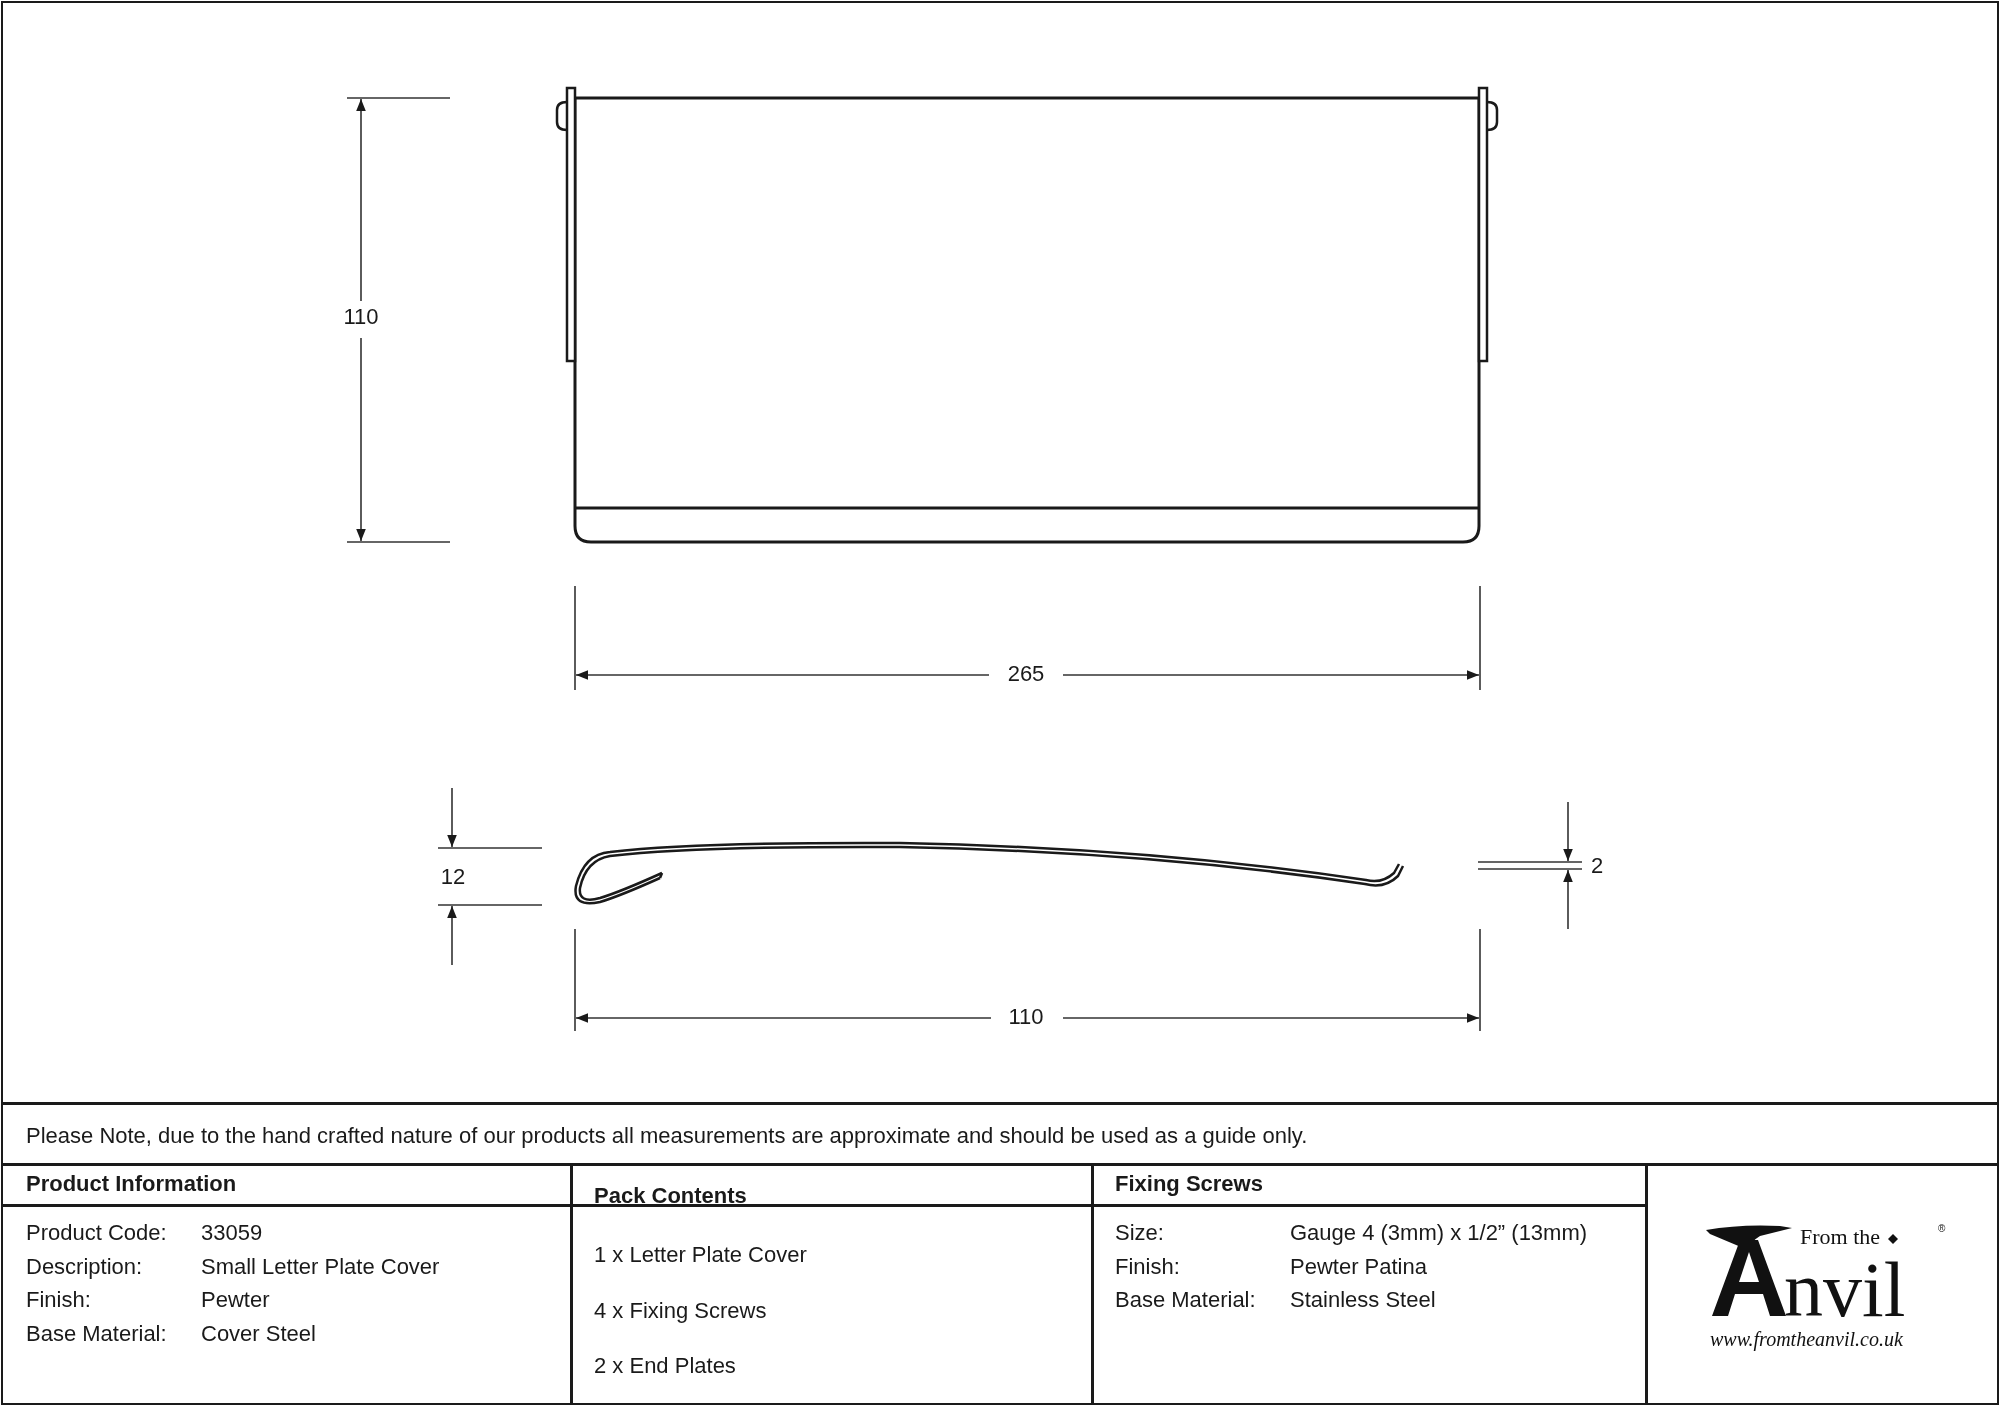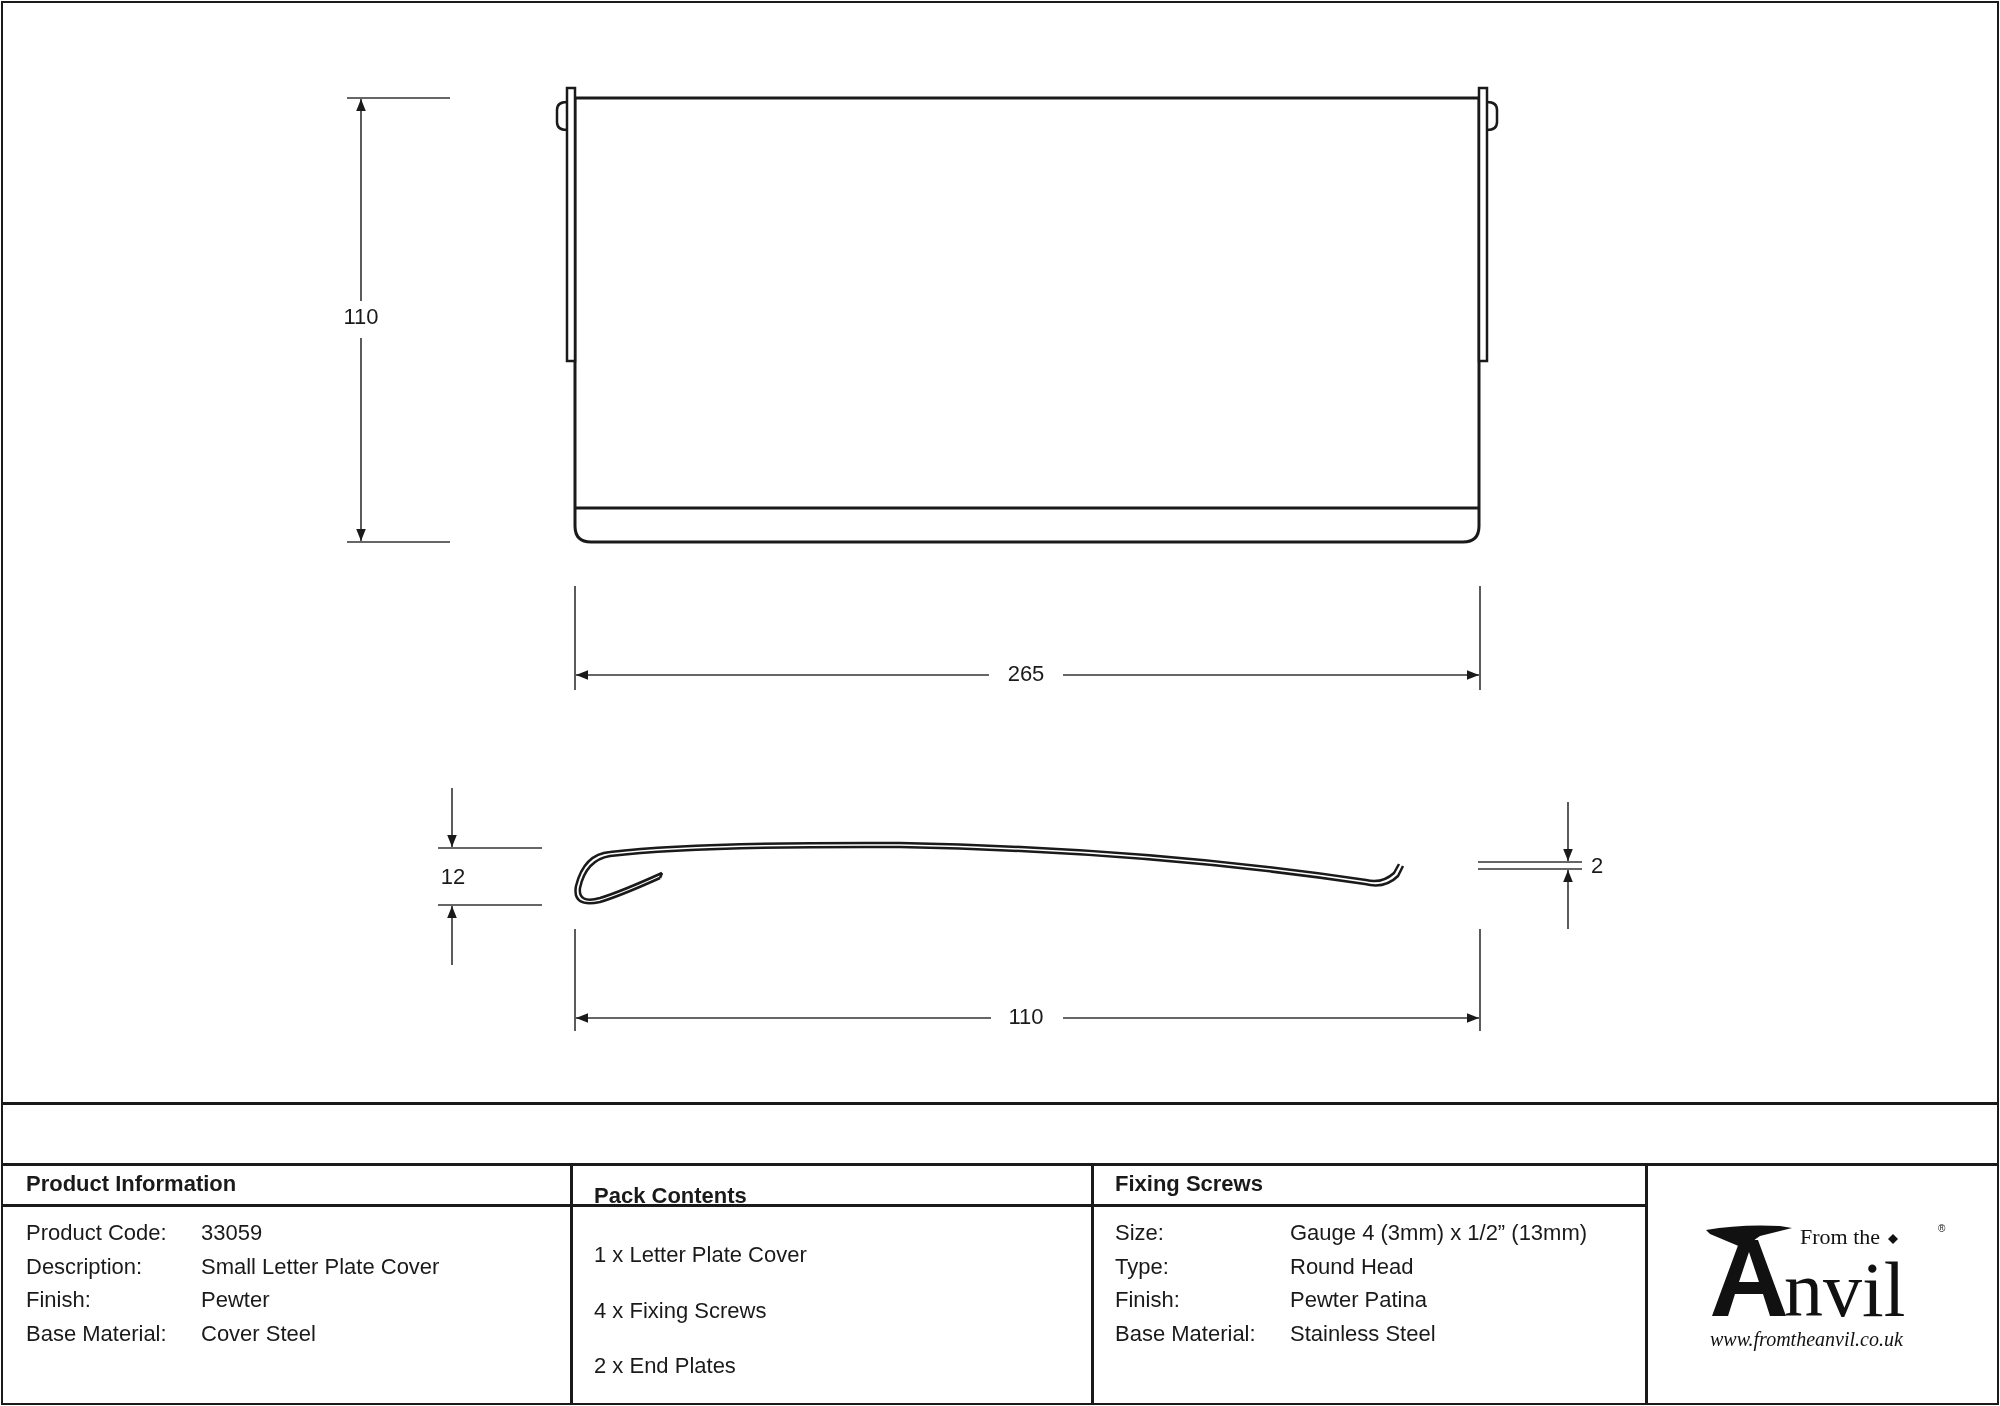--- a/index.html
+++ b/index.html
@@ -86,20 +86,21 @@
     <line x1="575" y1="929" x2="575" y2="1031"></line>
     <line x1="1480" y1="929" x2="1480" y2="1031"></line>
     <line x1="991" y1="1018" x2="576" y2="1018" marker-end="url(#arr)"></line>
     <line x1="1063" y1="1018" x2="1479" y2="1018" marker-end="url(#arr)"></line>
   </g>
   <text class="dimtext" x="1026" y="1024" text-anchor="middle">110</text>
 </svg>
 
 <div class="info">
   <div class="hline" style="left:-2px; top:-1px; width:1996px;"></div>
+  <div class="note">Please Note, due to the hand crafted nature of our products all measurements are approximate and should be used as a guide only.</div>
   <div class="hline" style="left:-2px; top:60px; width:1996px;"></div>
   <div class="hline" style="left:-2px; top:101px; width:1644px;"></div>
   <div class="vline" style="left:567px; top:60px; height:242px;"></div>
   <div class="vline" style="left:1088px; top:60px; height:242px;"></div>
   <div class="vline" style="left:1642px; top:60px; height:242px;"></div>
 
   <div class="col-head" style="left:23px; top:68px;">Product Information</div>
   <div class="rows" style="left:23px; top:117px;">
     <div class="row">
       <span class="k" style="width:175px;">Product Code:</span>
@@ -126,24 +127,20 @@
     <div class="row">2 x End Plates</div>
   </div>
 
   <div class="col-head" style="left:1112px; top:68px;">Fixing Screws</div>
   <div class="rows" style="left:1112px; top:117px;">
     <div class="row">
       <span class="k" style="width:175px;">Size:</span>
       <span>Gauge 4 (3mm) x 1/2” (13mm)</span>
     </div>
     <div class="row">
-      <span class="k" style="width:175px;">Type:</span>
-      <span>Round Head</span>
-    </div>
-    <div class="row">
       <span class="k" style="width:175px;">Finish:</span>
       <span>Pewter Patina</span>
     </div>
     <div class="row">
       <span class="k" style="width:175px;">Base Material:</span>
       <span>Stainless Steel</span>
     </div>
   </div>
 </div>
 

